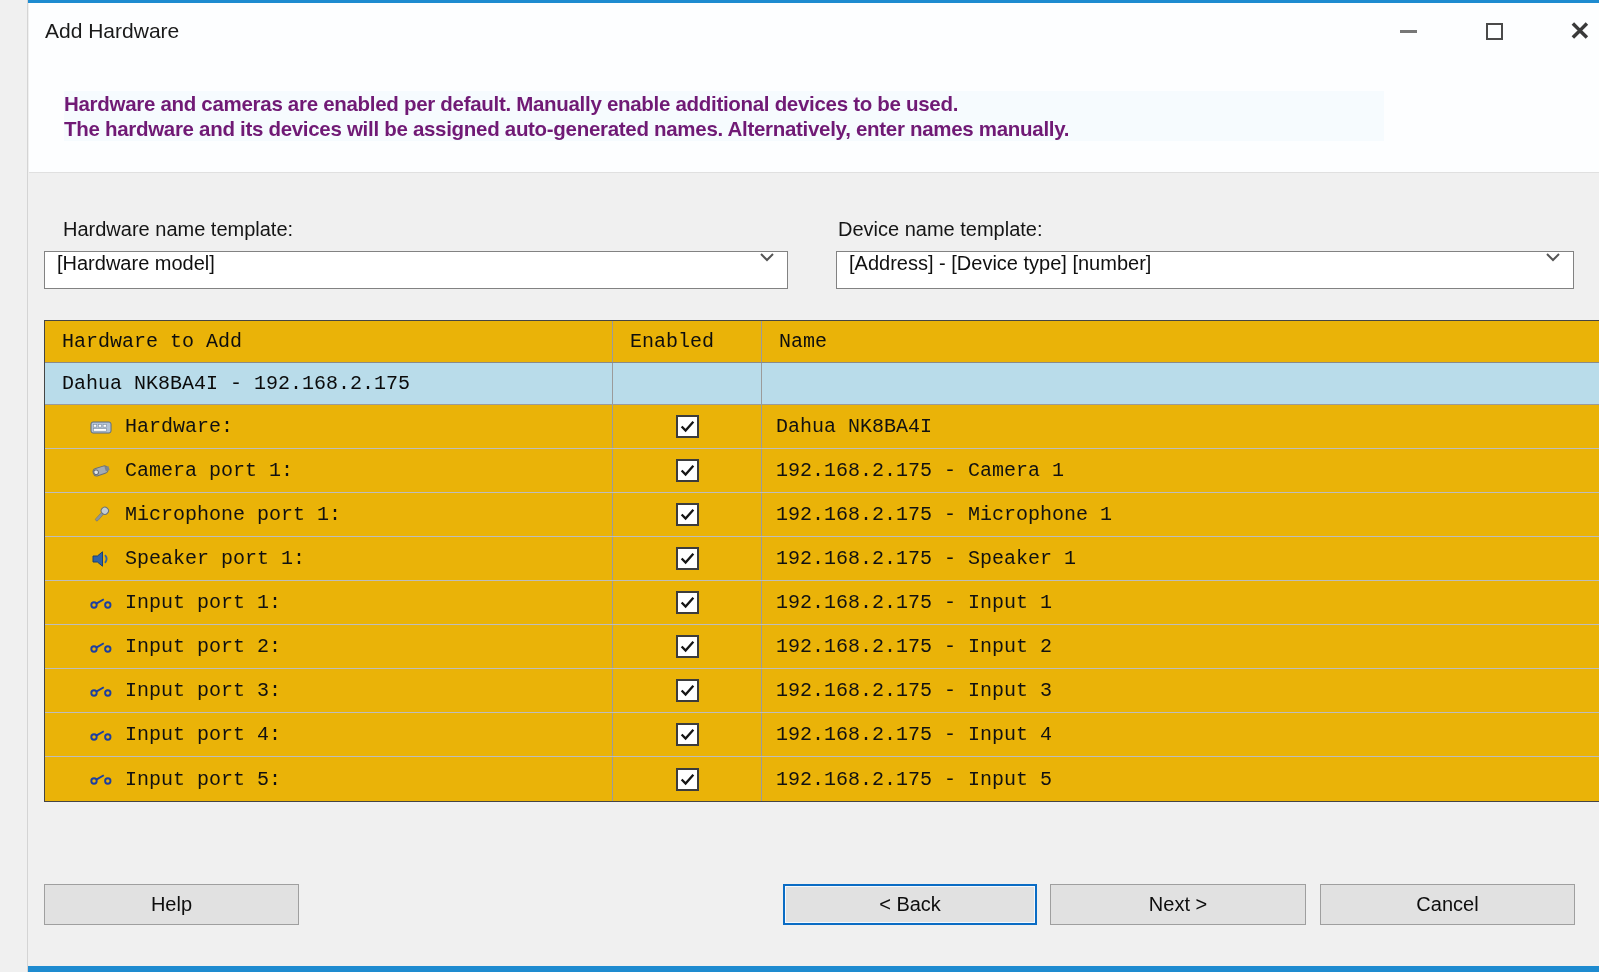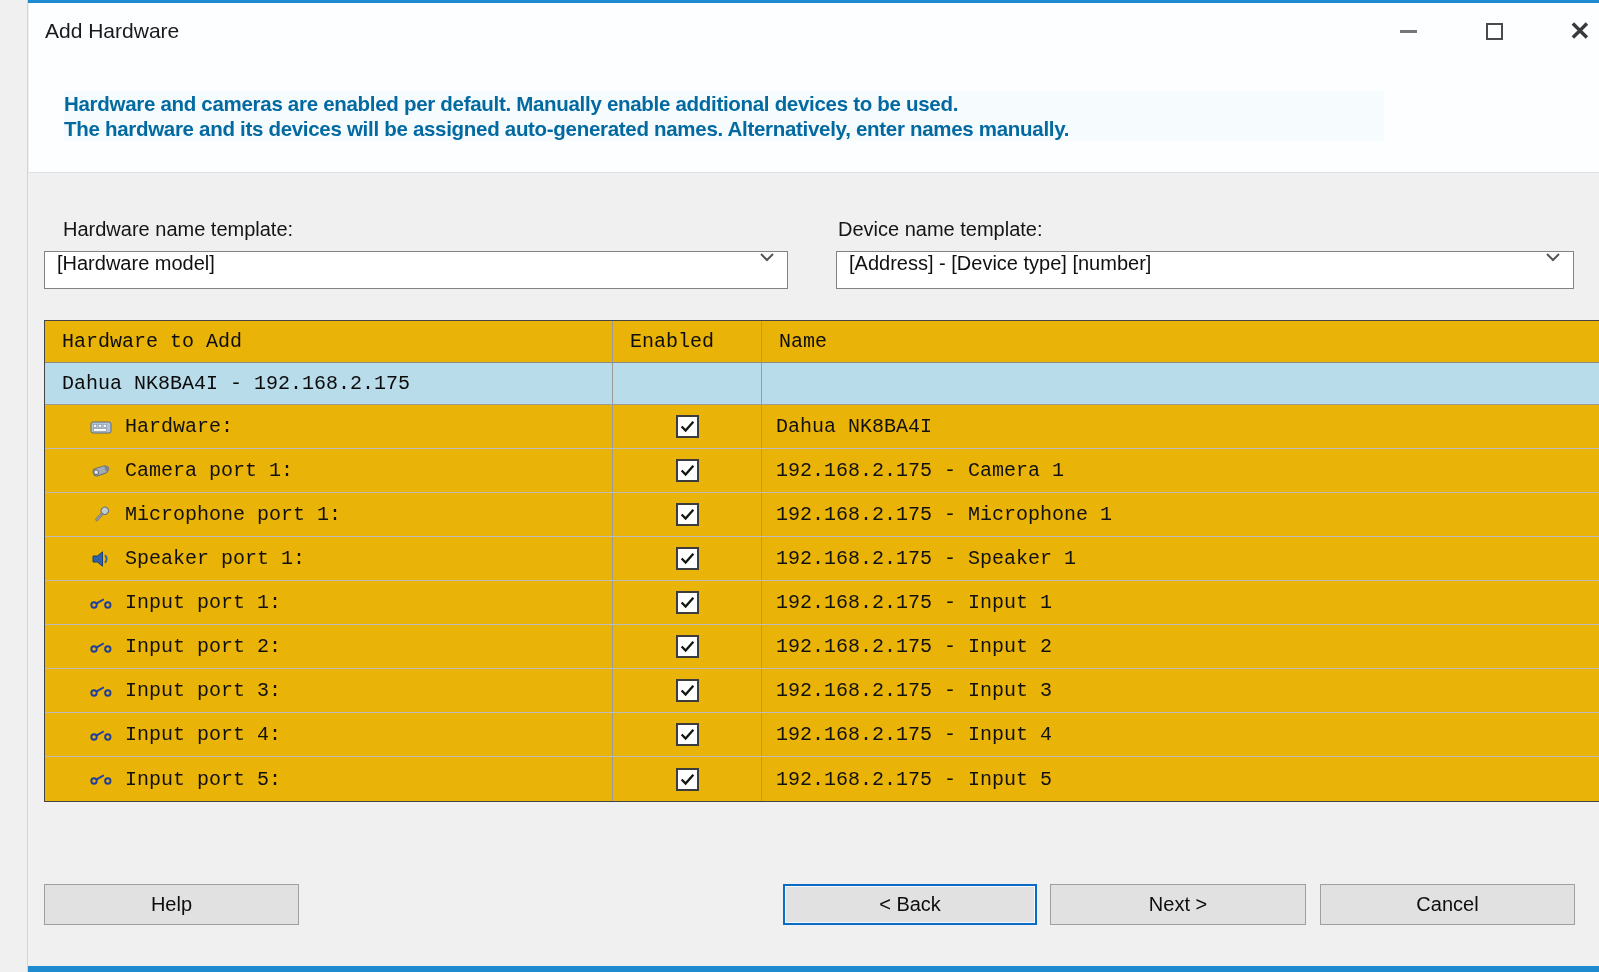--- a/index.html
+++ b/index.html
@@ -44,21 +44,21 @@
     cursor: default;
   }
   .glyph-min { width: 17px; height: 0; border-top: 3px solid #777; }
   .glyph-max { width: 17px; height: 17px; border: 2px solid #4a4a4a; }
   .glyph-close { font-size: 26px; color: #3a3a3a; line-height: 1; font-weight: bold; }
   .instructions {
     position: absolute; left: 35px; top: 88px; right: 240px;
     background: #f6fbfe;
   }
   .instructions div {
-    font-size: 20.5px; font-weight: bold; line-height: 25px; color: #0369a1;
+    font-size: 20.5px; font-weight: bold; line-height: 25px; color: #701a75;
     letter-spacing: -0.3px;
   }
 
   
   .tpl-label { position: absolute; font-size: 20px; color: #151515; }
   .lbl-hw { left: 35px; top: 218px; }
   .lbl-dev { left: 810px; top: 218px; }
   .dropdown {
     position: absolute; top: 251px; height: 38px;
     background: #fff; border: 1px solid #828282;

